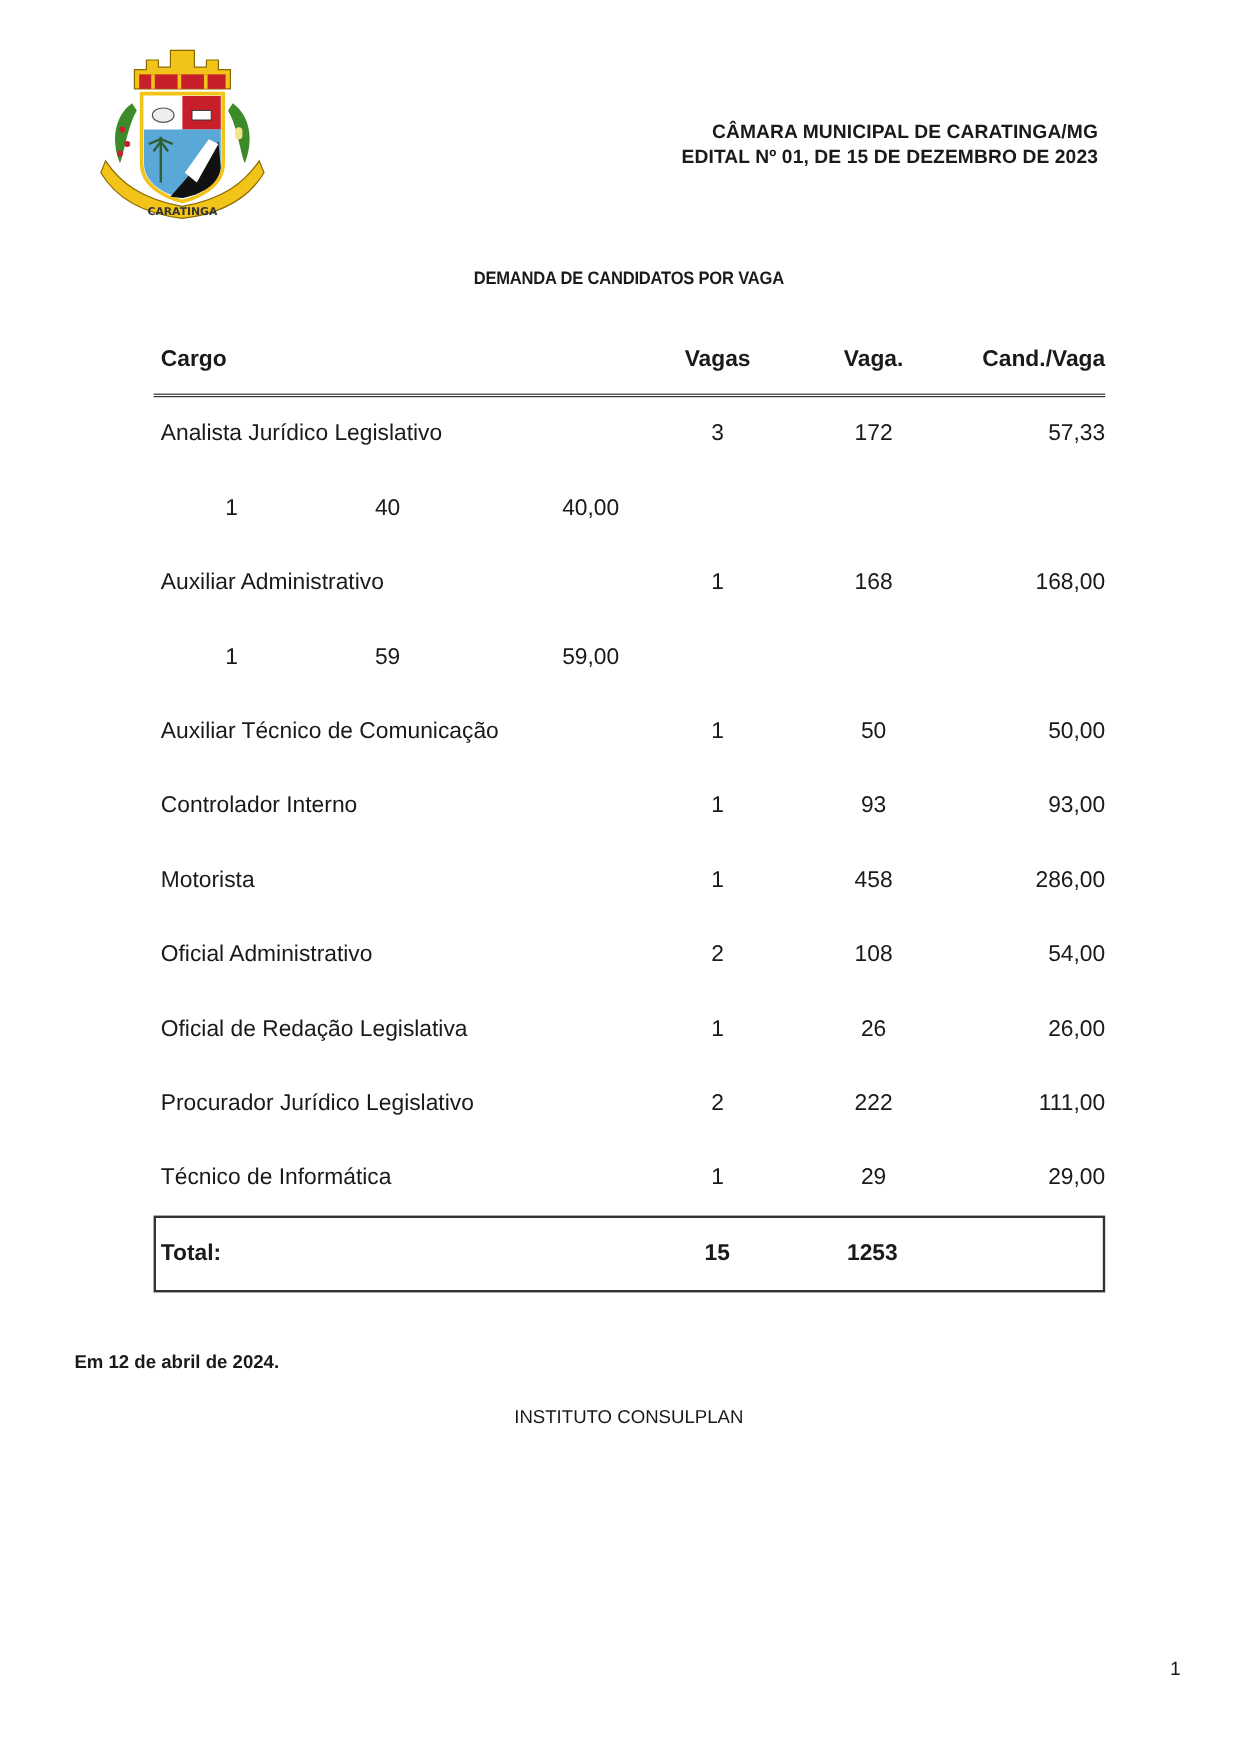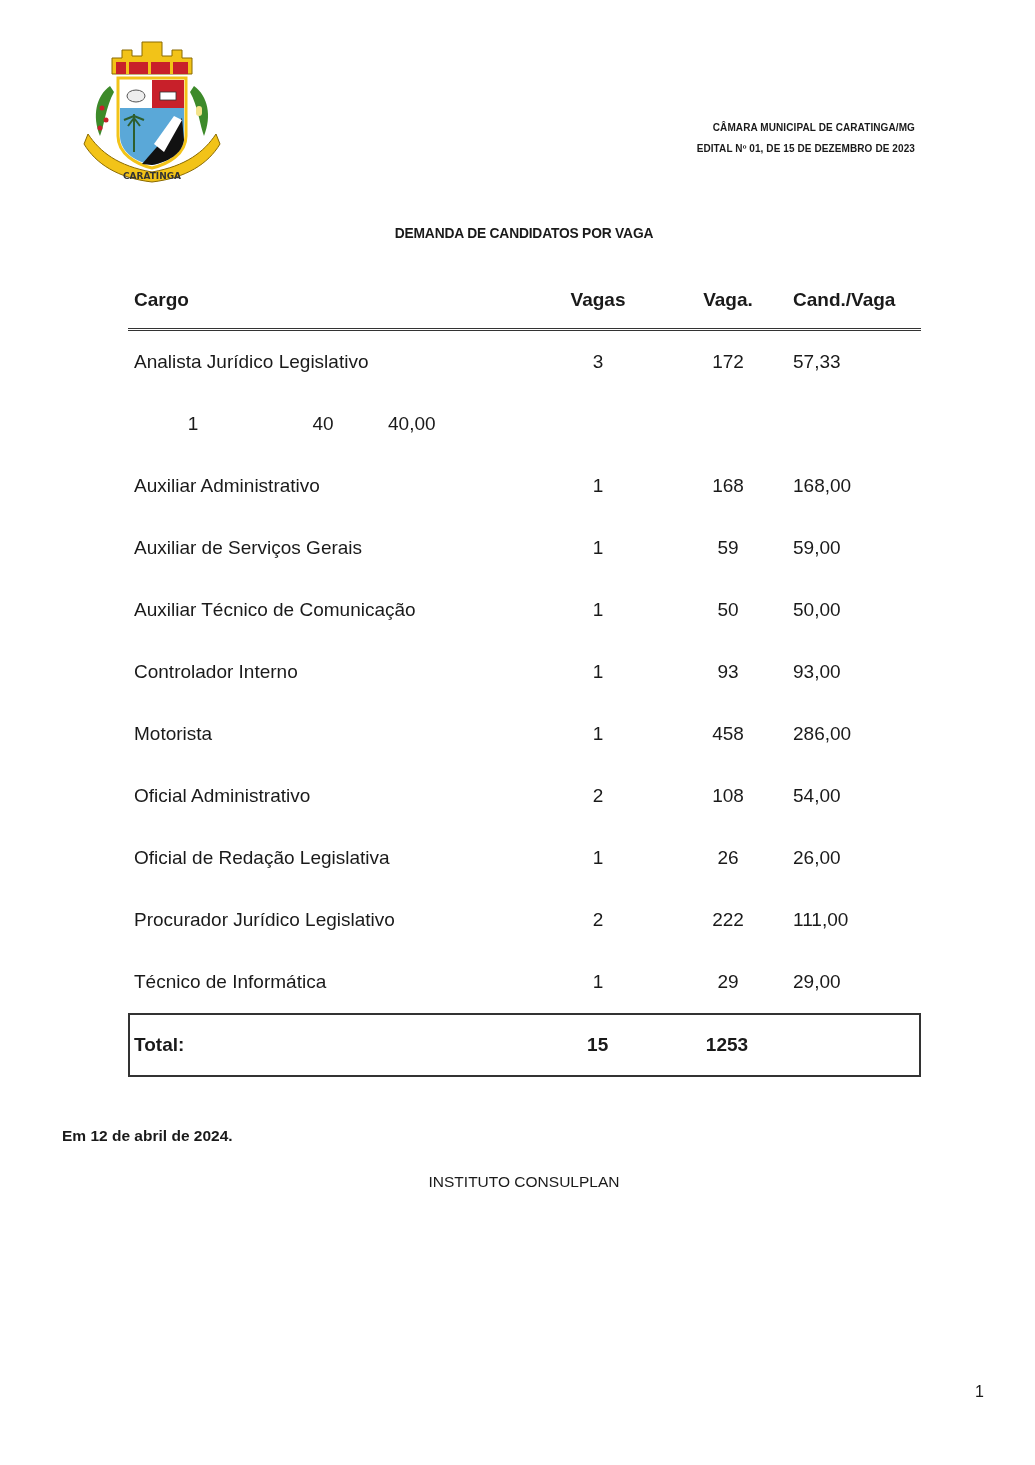--- a/index.html
+++ b/index.html
@@ -1,30 +1,30 @@
 <!DOCTYPE html>
 <html><head>
   <meta charset="utf-8">
   <style>
     html, body { margin: 0; padding: 0; background: #ffffff; }
     body { width: 1035px; height: 1465px; position: relative; overflow: hidden; color: #1a1a1a; font-family: "Liberation Sans", sans-serif; }
 
     .logo { position: absolute; left: 82px; top: 36px; width: 140px; height: 148px; }
 
-    .header { position: absolute; right: 120px; top: 100px; text-align: right; font-family: "Liberation Sans", sans-serif; font-weight: bold; font-size: 10px; line-height: 21px; color: #1a1a1a; letter-spacing: 0.1px; margin-top: 17px; }
+    .header { position: absolute; right: 120px; top: 100px; text-align: right; font-family: "Liberation Sans", sans-serif; font-weight: bold; font-size: 16px; line-height: 21px; color: #1a1a1a; letter-spacing: 0.1px; }
 
     .doc-title { position: absolute; left: 0; width: 1048px; top: 224px; text-align: center; font-family: "Liberation Sans", sans-serif; font-size: 15px; font-weight: bold; letter-spacing: -0.2px; transform: scaleX(0.92); }
 
     .table { position: absolute; left: 128px; top: 280px; width: 793px; font-family: "Liberation Sans", sans-serif; font-size: 19px; }
     .row { display: flex; align-items: center; height: 62px; }
     .head-row { height: 40px; font-weight: bold; border-bottom: 3px double #333; padding-bottom: 8px; }
     .c1 { width: 405px; padding-left: 6px; box-sizing: border-box; text-align: left; transform-origin: left center; }
     .c2 { width: 130px; text-align: center; }
     .c3 { width: 130px; text-align: center; }
-    .c4 { width: 128px; text-align: left; }
+    .c4 { width: 128px; text-align: right; }
     .total-row { border: 2px solid #333; height: 60px; font-weight: bold; margin-top: 0px; }
     .total-row .c1 { padding-left: 4px; }
 
     .date { position: absolute; left: 62px; top: 1127px; font-family: "Liberation Sans", sans-serif; font-size: 15.5px; font-weight: bold; }
     .signer { position: absolute; left: 0; width: 1048px; top: 1173px; text-align: center; font-family: "Liberation Sans", sans-serif; font-size: 15.5px; }
     .page-num { position: absolute; left: 975px; top: 1383px; font-family: "Liberation Sans", sans-serif; font-size: 16px; }
   </style>
 </head>
 <body>
 
@@ -86,21 +86,20 @@
         <div class="c3">40</div>
         <div class="c4">40,00</div>
       </div>
       <div class="row">
         <div class="c1">Auxiliar Administrativo</div>
         <div class="c2">1</div>
         <div class="c3">168</div>
         <div class="c4">168,00</div>
       </div>
       <div class="row">
-        <div class="c1">Auxiliar de Serviços Gerais</div>
         <div class="c2">1</div>
         <div class="c3">59</div>
         <div class="c4">59,00</div>
       </div>
       <div class="row">
         <div class="c1">Auxiliar Técnico de Comunicação</div>
         <div class="c2">1</div>
         <div class="c3">50</div>
         <div class="c4">50,00</div>
       </div>

